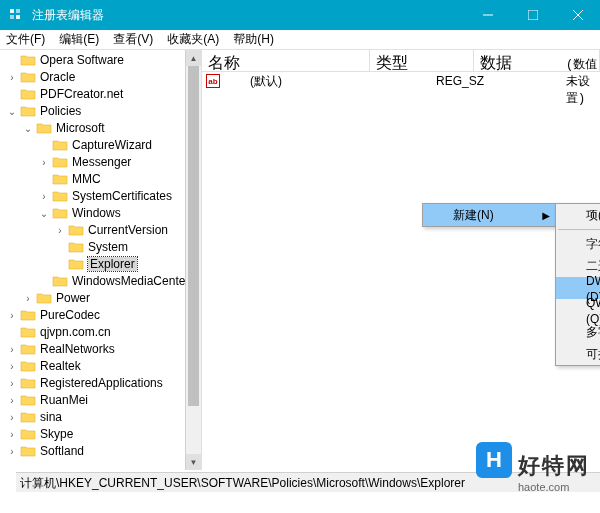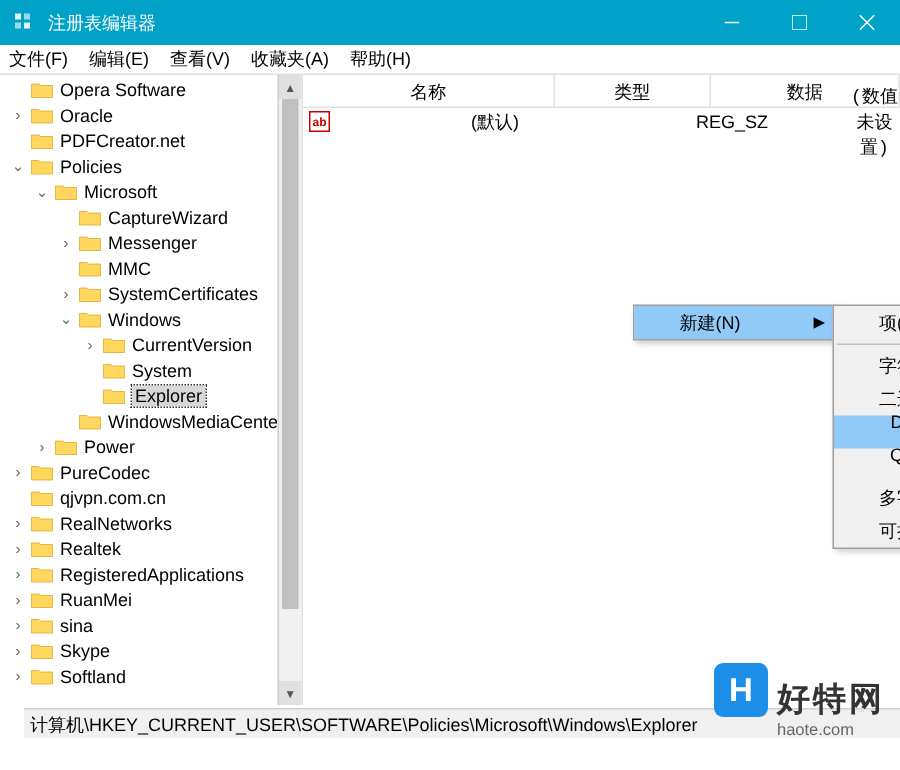--- a/index.html
+++ b/index.html
@@ -7,33 +7,33 @@
 
 .titlebar { height: 30px; background: #00a2c7; color: #fff; display: flex; align-items: center; padding-left: 8px; }
 .titlebar .app-icon { width: 16px; height: 16px; margin-right: 8px; }
 .titlebar .title { flex: 1; font-size: 12px; }
 .titlebar .winbtn { width: 45px; height: 30px; display: flex; align-items: center; justify-content: center; cursor: pointer; }
 .titlebar .winbtn svg { display: block; }
 
 .menubar { height: 20px; display: flex; align-items: center; padding-left: 6px; gap: 14px; background: #fff; border-bottom: 1px solid #e0e0e0; }
 .menubar span { cursor: pointer; }
 
-.content { display: flex; height: 420px; text-align: center; }
+.content { display: flex; height: 420px; }
 
 .tree { width: 202px; border-right: 1px solid #e0e0e0; overflow: hidden; padding-top: 2px; padding-left: 2px; position: relative; }
 .tree-inner { position: relative; }
 .node { display: flex; align-items: center; height: 16px; margin-bottom: 1px; white-space: nowrap; cursor: pointer; }
 .node .exp { width: 12px; display: flex; justify-content: center; color: #666; font-size: 10px; margin-right: 2px; }
 .node .folder { width: 16px; height: 14px; margin-right: 4px; }
 .node .label { font-size: 12px; }
 .node.sel .label { background: #d8d8d8; outline: 1px dotted #333; padding: 0 2px; }
 
 .listview { flex: 1; position: relative; }
 .lv-header { display: flex; background: #fff; border-bottom: 1px solid #e0e0e0; height: 22px; }
-.lv-header div { padding: 3px 6px; border-right: 1px solid #e0e0e0; font-size: 12px; }
+.lv-header div { padding: 3px 6px; border-right: 1px solid #e0e0e0; font-size: 16px; }
 .col-name { width: 168px; }
 .col-type { width: 104px; }
 .col-data { flex: 1; }
 .lv-row { display: flex; align-items: center; height: 18px; padding-left: 4px; gap: 26px; }
 .lv-row .icon { width: 14px; height: 14px; margin-right: 4px; border: 1px solid #c00; display: flex; align-items: center; justify-content: center; font-size: 8px; color: #c00; font-weight: bold; background: #fff; }
 .lv-row .c1 { width: 160px; }
 .lv-row .c2 { width: 104px; }
 .lv-row .c3 { flex: 1; font-family: Liberation Mono, monospace; }
 
 .ctx-menu { position: absolute; background: #f0f0f0; border: 1px solid #a0a0a0; box-shadow: 2px 2px 4px rgba(0,0,0,0.2); }

